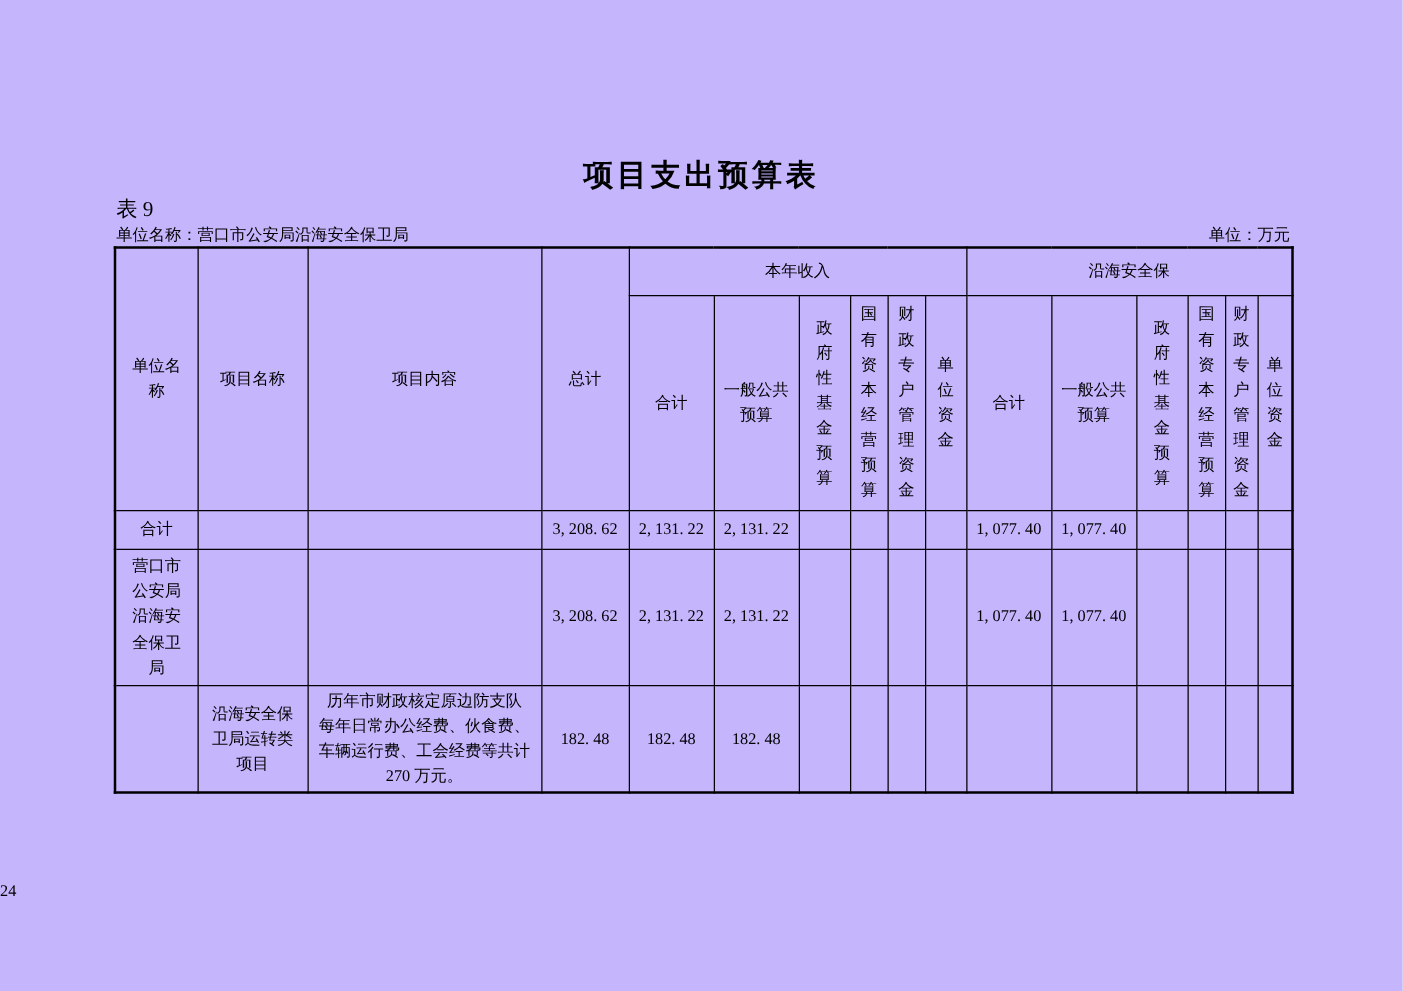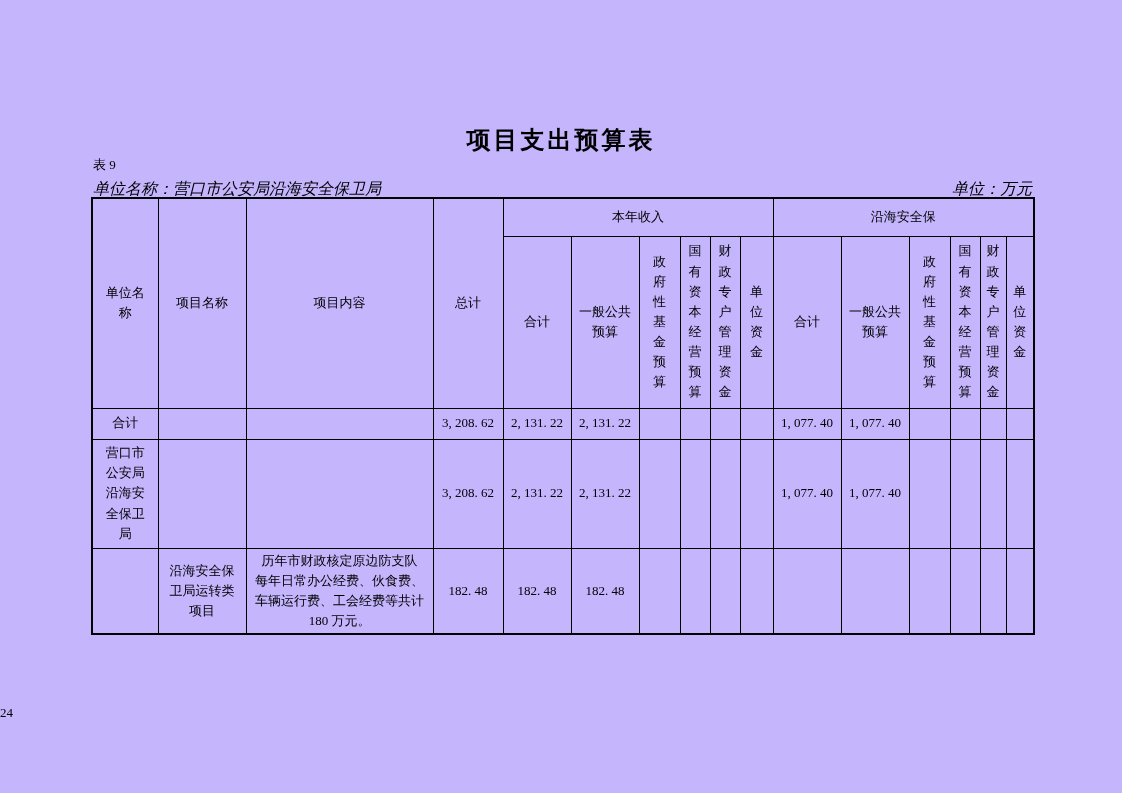--- a/index.html
+++ b/index.html
@@ -21,31 +21,30 @@
     margin: 0;
     text-align: center;
     font-size: 24px;
     font-weight: bold;
     letter-spacing: 3px;
   }
   .table-no {
     position: absolute;
     top: 156px;
     left: 93px;
-    font-size: 13px;
+    font-size: 17px;
   }
   .meta-row {
     position: absolute;
     top: 179px;
     left: 93px;
     width: 939px;
     display: flex;
     justify-content: space-between;
-    font-size: 16px;
-    font-style: italic;
+    font-size: 13px;
   }
   table.budget {
     position: absolute;
     top: 197px;
     left: 91px;
     width: 942px;
     border-collapse: collapse;
     table-layout: fixed;
     border: 2px solid #000;
     font-size: 13px;
@@ -224,21 +223,21 @@
         <td></td>
       </tr>
       <tr class="drow3">
         <td></td>
         <td class="tleft">沿海安全保
 卫局运转类
 项目</td>
         <td class="tleft">历年市财政核定原边防支队
 每年日常办公经费、伙食费、
 车辆运行费、工会经费等共计
-180 万元。</td>
+270 万元。</td>
         <td class="num">182. 48</td>
         <td class="num">182. 48</td>
         <td class="num">182. 48</td>
         <td></td>
         <td></td>
         <td></td>
         <td></td>
         <td class="num"></td>
         <td class="num"></td>
         <td></td>

